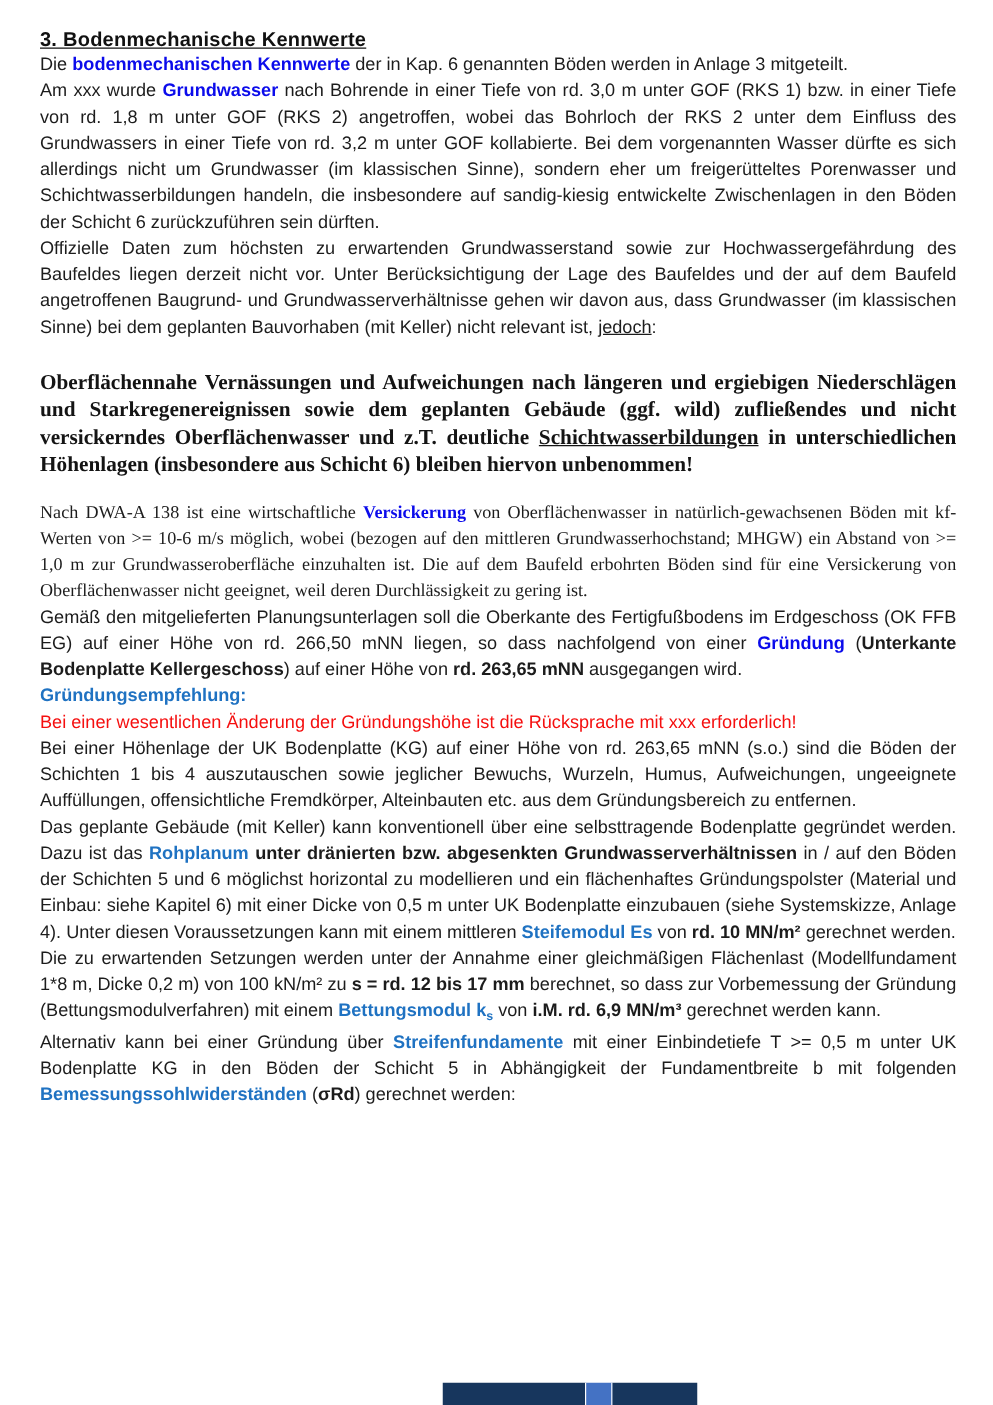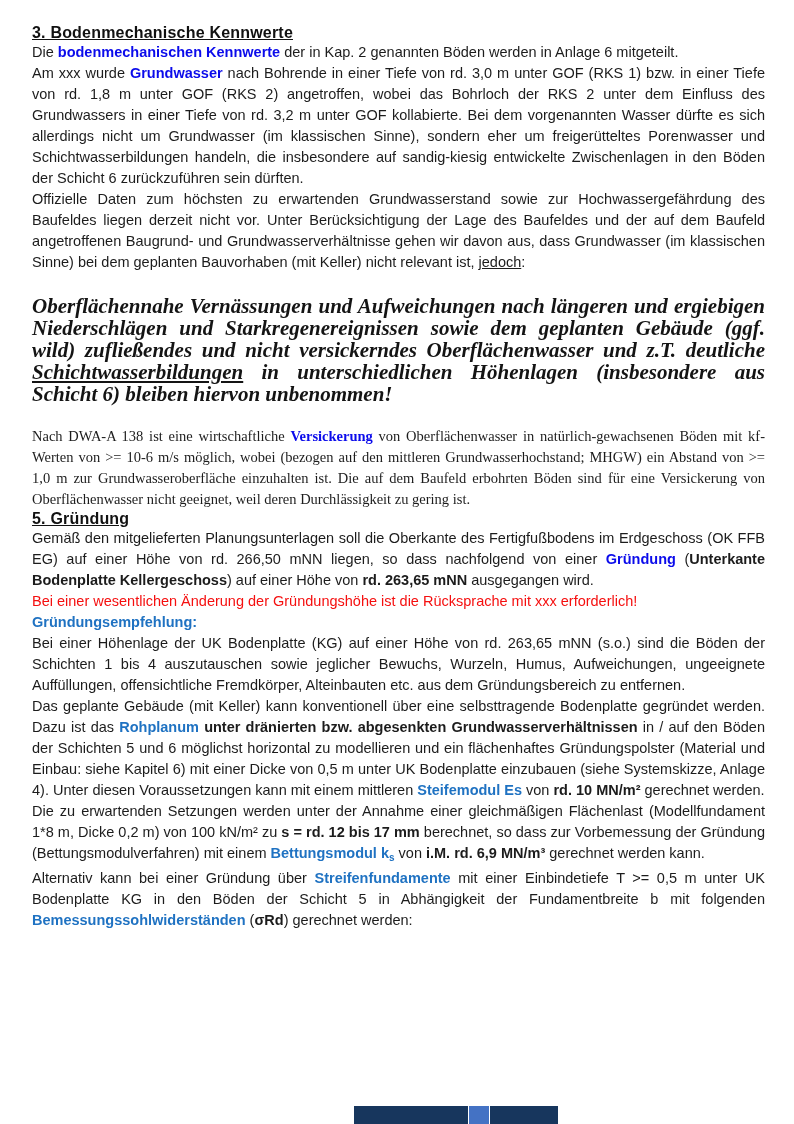--- a/index.html
+++ b/index.html
@@ -20,55 +20,54 @@
   .mt-gremp{margin-top:25px;}
   .mt-serif{margin-top:22px;font-family:Liberation Serif, serif;}
   .mt-0{margin-top:0;}
   
   .ba{color:#0b0beb;font-weight:bold;}            
   .bb{color:#1f72c2;font-weight:bold;}            
   .b{font-weight:bold;}
   .u{text-decoration:underline;}
   .i{}
   .red{color:#f50f0f;}
-  p.serif{font-family:"Liberation Serif",serif;font-weight:bold;font-style:italic;
-          font-size:21px;line-height:22px;text-align:justify;color:#141414;}
+  p.serif{font-family:"Liberation Serif",serif;font-weight:bold;
+          font-size:17px;line-height:22px;text-align:justify;color:#141414;}
   sub.ks{font-size:10px;vertical-align:-3px;font-weight:bold;color:#1f72c2;}
   
   .tbl-frag{position:absolute;left:354px;top:1106px;width:204px;height:18px;
             display:flex;overflow:hidden;}
   .tbl-frag .c1{width:114px;background:#17365d;border-right:1px solid #fff;}
   .tbl-frag .c2{width:20px;background:#4472c4;border-right:1px solid #fff;}
   .tbl-frag .c3{flex:1;background:#17365d;}
 </style>
 </head>
 <body>
 
 <div class="page">
 
   <h2 class="hd">3. Bodenmechanische Kennwerte</h2>
 
-  <p class="para single mt-after-hd"><span>Die </span><span class="ba">bodenmechanischen Kennwerte</span><span> der in Kap. 2 genannten Böden werden in Anlage 6 mitgeteilt.</span></p>
+  <p class="para single mt-after-hd"><span>Die </span><span class="ba">bodenmechanischen Kennwerte</span><span> der in Kap. 6 genannten Böden werden in Anlage 3 mitgeteilt.</span></p>
 
 
   <p class="para mt-after-hd"><span>Am xxx wurde </span><span class="ba">Grundwasser</span><span> nach Bohrende in einer Tiefe von rd. 3,0 m unter GOF (RKS 1) bzw. in einer Tiefe von rd. 1,8 m unter GOF (RKS 2) angetroffen, wobei das Bohrloch der RKS 2 unter dem Einfluss des Grundwassers in einer Tiefe von rd. 3,2 m unter GOF kollabierte. Bei dem vorgenannten Wasser dürfte es sich allerdings nicht um Grundwasser (im klassischen Sinne), sondern eher um freigerütteltes Porenwasser und Schichtwasserbildungen handeln, die insbesondere auf sandig-kiesig entwickelte Zwischenlagen in den Böden der Schicht 6 zurückzuführen sein dürften.</span></p>
 
   <p class="para mt-par"><span>Offizielle Daten zum höchsten zu erwartenden Grundwasserstand sowie zur Hochwassergefährdung des Baufeldes liegen derzeit nicht vor. Unter Berücksichtigung der Lage des Baufeldes und der auf dem Baufeld angetroffenen Baugrund- und Grundwasserverhältnisse gehen wir davon aus, dass Grundwasser (im klassischen Sinne) bei dem geplanten Bauvorhaben (mit Keller) nicht relevant ist, </span><span class="u">jedoch</span><span>:</span></p>
 
   <p class="serif mt-serif"><span>Oberflächennahe Vernässungen und Aufweichungen nach längeren und ergiebigen Niederschlägen und Starkregenereignissen sowie dem geplanten Gebäude (ggf. wild) zufließendes und nicht versickerndes Oberflächenwasser und z.T. deutliche </span><span class="u">Schichtwasserbildungen</span><span> in unterschiedlichen Höhenlagen (insbesondere aus Schicht 6) bleiben hiervon unbenommen!</span></p>
 
   <p class="para mt-serif"><span>Nach DWA-A 138 ist eine wirtschaftliche </span><span class="ba">Versickerung</span><span> von Oberflächenwasser in natürlich-gewachsenen Böden mit kf-Werten von &gt;= 10-6 m/s möglich, wobei (bezogen auf den mittleren Grundwasserhochstand; MHGW) ein Abstand von &gt;= 1,0 m zur Grundwasseroberfläche einzuhalten ist. Die auf dem Baufeld erbohrten Böden sind für eine Versickerung von Oberflächenwasser nicht geeignet, weil deren Durchlässigkeit zu gering ist.</span></p>
 
-  <h2 class="hd mt-h5">5. Gründung</h2>
 
   <p class="para mt-after-hd"><span>Gemäß den mitgelieferten Planungsunterlagen soll die Oberkante des Fertigfußbodens im Erdgeschoss (OK FFB EG) auf einer Höhe von rd. 266,50 mNN liegen, so dass nachfolgend von einer </span><span class="ba">Gründung</span><span> (</span><span class="b">Unterkante Bodenplatte Kellergeschoss</span><span>) auf einer Höhe von </span><span class="b">rd. 263,65 mNN</span><span> ausgegangen wird.</span></p>
 
+  <p class="para single mt-gremp"><span class="bb">Gründungsempfehlung:</span></p>
+
   <p class="para single red mt-red"><span>Bei einer wesentlichen Änderung der Gründungshöhe ist die Rücksprache mit xxx erforderlich!</span></p>
-
-  <p class="para single mt-gremp"><span class="bb">Gründungsempfehlung:</span></p>
 
   <p class="para mt-par"><span>Bei einer Höhenlage der UK Bodenplatte (KG) auf einer Höhe von rd. 263,65 mNN (s.o.) sind die Böden der Schichten 1 bis 4 auszutauschen sowie jeglicher Bewuchs, Wurzeln, Humus, Aufweichungen, ungeeignete Auffüllungen, offensichtliche Fremdkörper, Alteinbauten etc. aus dem Gründungsbereich zu entfernen.</span></p>
 
   <p class="para mt-0"><span>Das geplante Gebäude (mit Keller) kann konventionell über eine selbsttragende Bodenplatte gegründet werden. Dazu ist das </span><span class="bb">Rohplanum</span><span> </span><span class="b">unter dränierten bzw. abgesenkten Grundwasserverhältnissen</span><span> in / auf den Böden der Schichten 5 und 6 möglichst horizontal zu modellieren und ein flächenhaftes Gründungspolster (Material und Einbau: siehe Kapitel 6) mit einer Dicke von 0,5 m unter UK Bodenplatte einzubauen (siehe Systemskizze, Anlage 4). Unter diesen Voraussetzungen kann mit einem mittleren </span><span class="bb">Steifemodul </span><span class="bb i">Es</span><span> von </span><span class="b"> rd. 10 MN/m²</span><span> gerechnet werden.</span></p>
 
   <p class="para mt-par"><span>Die zu erwartenden Setzungen werden unter der Annahme einer gleichmäßigen Flächenlast (Modellfundament 1*8 m, Dicke 0,2 m) von 100 kN/m² zu </span><span class="b">s = rd. 12 bis 17 mm</span><span> berechnet, so dass zur Vorbemessung der Gründung (Bettungsmodulverfahren) mit einem </span><span class="bb">Bettungsmodul k</span><sub class="ks">s</sub><span> von </span><span class="b">i.M. rd. 6,9 MN/m³</span><span> gerechnet werden kann.</span></p>
 
   <p class="para mt-par"><span>Alternativ kann bei einer Gründung über </span><span class="bb">Streifenfundamente</span><span> mit einer Einbindetiefe T &gt;= 0,5 m unter UK Bodenplatte KG in den Böden der Schicht 5 in Abhängigkeit der Fundamentbreite b mit folgenden </span><span class="bb">Bemessungssohlwiderständen</span><span> (</span><span class="b">σRd</span><span>) gerechnet werden:</span></p>
 
   <div class="tbl-frag">

